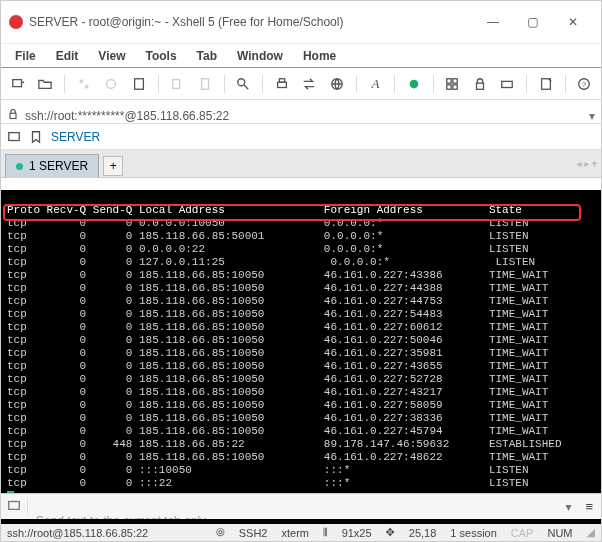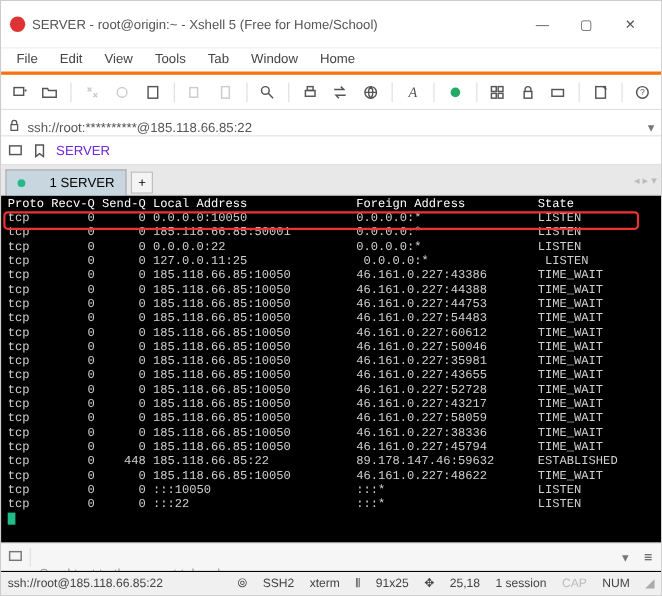--- a/index.html
+++ b/index.html
@@ -1,48 +1,48 @@
 <!DOCTYPE html>
 <html><head>
 <meta charset="utf-8">
 <style>
 * { box-sizing: border-box; margin: 0; padding: 0; }
 body { font-family: "Segoe UI", Tahoma, sans-serif; font-size: 12px; background: #fff; width: 602px; height: 542px; overflow: hidden; border: 1px solid #ccc; display: flex; flex-direction: column; }
 .titlebar { height: 43px; display: flex; align-items: center; padding: 0 8px; background: #fff; border-bottom: 1px solid #eee; }
 .titlebar .app-icon { width: 14px; height: 14px; background: #d33; border-radius: 50%; margin-right: 6px; }
 .titlebar .title { flex: 1; color: #555; font-size: 12px; }
 .titlebar .winbtn { width: 40px; height: 28px; display: flex; align-items: center; justify-content: center; color: #555; }
-.menubar { height: 24px; display: flex; align-items: flex-start; padding: 0 6px; gap: 4px; border-bottom: 3px solid #f97316; }
+.menubar { height: 24px; display: flex; align-items: center; padding: 0 6px; gap: 4px; border-bottom: 1px solid #f97316; font-weight: bold; }
 .menubar span { padding: 2px 8px; color: #444; }
 .toolbar { height: 32px; display: flex; align-items: center; padding: 0 6px; gap: 6px; border-bottom: 1px solid #e0e0e0; }
 .toolbar .tbtn { width: 22px; height: 22px; display: flex; align-items: center; justify-content: center; color: #555; }
 .toolbar .tbtn svg { width: 14px; height: 14px; }
 .toolbar .sep { width:1px; height:18px; background:#ddd; margin:0 2px; }
 .addressbar { height: 24px; display: flex; align-items: flex-end; padding: 0 6px; gap: 6px; border-bottom: 1px solid #e0e0e0; color: #555; }
 .addressbar .addr { flex: 1; }
 .addressbar .dd { color:#777; }
-.sessionbar { height: 26px; display: flex; align-items: center; padding: 0 6px; gap: 8px; border-bottom: 1px solid #e0e0e0; color: #6d28d9; text-align: center; }
+.sessionbar { height: 26px; display: flex; align-items: center; padding: 0 6px; gap: 8px; border-bottom: 1px solid #e0e0e0; color: #0369a1; text-align: center; }
 .sessionbar .icon { width:14px; height:14px; color:#555; }
 .tabbar { height: 28px; display: flex; align-items: center; background: #e8e8e8; border-bottom: 1px solid #ccc; }
-.tab { height: 24px; background: #c8d6df; border: 1px solid #aaa; border-bottom: none; padding: 0 10px; display: flex; align-items: center; gap: 22px; font-size: 12px; margin-left: 4px; margin-top: 4px; }
+.tab { height: 24px; background: #c8d6df; border: 1px solid #aaa; border-bottom: none; padding: 0 10px; display: flex; align-items: center; gap: 6px; font-size: 12px; margin-left: 4px; margin-top: 4px; }
 .tab .dot { width: 7px; height: 7px; background: #2b8; border-radius: 50%; }
 .tabbar .plus { width:20px; height:20px; border:1px solid #bbb; display:flex; align-items:center; justify-content:center; margin-left:4px; margin-top:4px; background:#f4f4f4; }
 .tabbar .navend { margin-left:auto; margin-right:4px; color:#bbb; font-size:10px;}
-.terminal { flex: 1; background: #000; color: #d0d0d0; font-family: Consolas, "Courier New", monospace; font-size: 11px; overflow: hidden; position: relative; padding: 2px 6px; line-height: 13px; }
+.terminal { flex: 1; background: #000; color: #d0d0d0; font-family: Consolas, "Courier New", monospace; font-size: 11px; overflow: hidden; position: relative; padding: 14px 6px; line-height: 13px; margin-top: 12px; }
 .term-row { white-space: pre; }
 .term-header { color: #fff; }
 .hl { position: absolute; border: 2px solid #e33; border-radius: 4px; pointer-events: none; }
 .prompt { color: #ccc; }
 .prompt .cursor { display:inline-block; width:7px; height:11px; background:#2b8; vertical-align:middle; }
 .sendbar { height: 26px; display: flex; align-items: center; border-top: 1px solid #ccc; background:#f6f6f6; }
 .sendbar .lbl { padding: 0 6px; color:#777; border-right:1px solid #ddd; }
 .sendbar .input { flex:1; padding: 0 8px; color:#999;margin-top:28px; }
 .sendbar .dd { padding:0 6px; color:#777; }
 .sendbar .ham { padding:0 8px; color:#444; font-size:13px; }
-.statusbar { height: 22px; display: flex; align-items: center; padding: 0 6px; gap: 14px; background: #f0f0f0; border-top: 1px solid #000000; color: #444; font-size: 11px; }
+.statusbar { height: 22px; display: flex; align-items: center; padding: 0 6px; gap: 14px; background: #f0f0f0; border-top: 5px solid #000000; color: #444; font-size: 11px; }
 .statusbar .f1 { flex:1; }
 .svgr { fill:none; stroke:currentColor; stroke-width:1.5; }
 </style>
 </head>
 <body>
 
 <div class="titlebar">
   <div class="app-icon"></div>
   <div class="title">SERVER - root@origin:~ - Xshell 5 (Free for Home/School)</div>
   <div class="winbtn">—</div>

